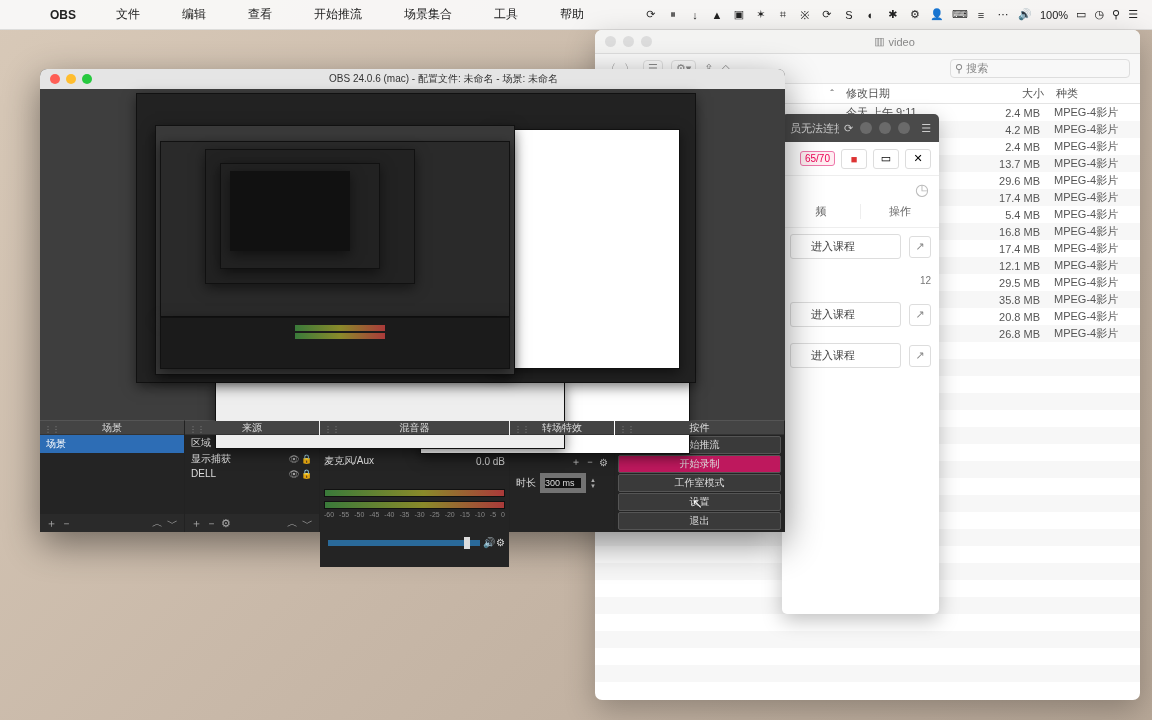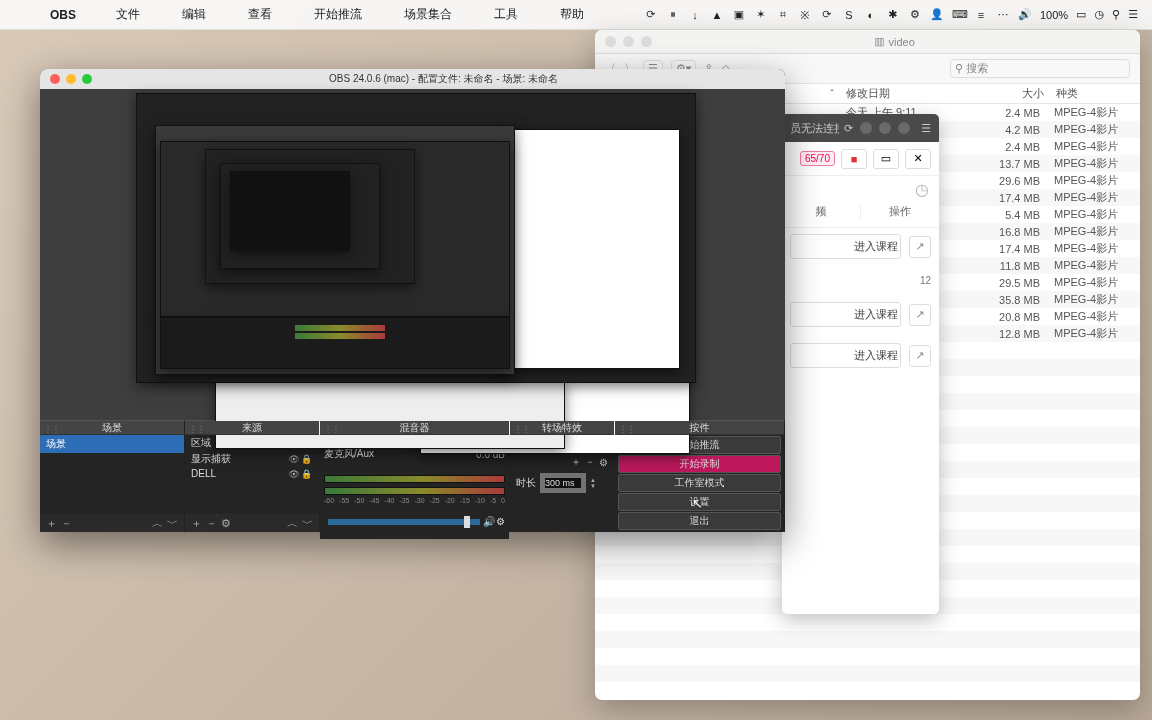--- a/index.html
+++ b/index.html
@@ -35,21 +35,21 @@
 .class .head { height:28px; background:#4a4a4a; color:#ccc; border-radius:5px 5px 0 0; display:flex; align-items:center; font-size:11px; padding:0 8px; gap:5px;}
 .class .head .wbtn{width:12px;height:12px;border-radius:50%;background:#6a6a6a;margin-left:2px;}
 .class .bar2 { height:34px; display:flex; align-items:center; justify-content:flex-end; gap:6px; padding:0 8px; border-bottom:1px solid #eee;}
 .class .bar2 .tag{border:1px solid #e7a; border-radius:3px; color:#e05; font-size:10px; padding:1px 4px; background:#ffeef2;}
 .class .bar2 .btn{width:26px;height:20px;border:1px solid #ddd;border-radius:3px;display:flex;align-items:center;justify-content:center;font-size:11px;}
 .class .bar2 .rec{color:#d33;}
 .class .tabs{height:32px;display:flex;align-items:center;border-bottom:1px solid #eee;font-size:11px;color:#666;}
 .class .tabs .tab{flex:1;text-align:center;}
 .class .list{flex:1; padding:6px 8px; display:flex; flex-direction:column; gap:16px; font-size:11px; color:#444;}
 .class .card{display:flex; align-items:center; gap:8px;}
-.class .card .cbtn{flex:1; border:1px solid #ddd; border-radius:3px; text-align:right; padding:4px 2px;}
+.class .card .cbtn{flex:1; border:1px solid #ddd; border-radius:3px; text-align:left; padding:4px 20px;}
 .class .card .ibx{width:22px;height:22px;border:1px solid #ddd;border-radius:3px;display:flex;align-items:center;justify-content:center;color:#888;}
 
 
 .obs { position:absolute; top:69px; left:40px; width:745px; height:463px; background:#3a3a3a; border-radius:7px; box-shadow:0 12px 36px rgba(0,0,0,0.45); display:flex; flex-direction:column; color:#ddd;}
 .obs .ttl { height:20px; background:#e5e5e5; color:#333; border-radius:7px 7px 0 0; display:flex; align-items:center; font-size:10px;}
 .obs .ttl .dots{display:flex;gap:6px;padding:0 10px;}
 .obs .ttl .dot{width:10px;height:10px;border-radius:50%;}
 .obs .ttl .r{background:#ff5f56;} .obs .ttl .y{background:#ffbd2e;} .obs .ttl .g{background:#27c93f;}
 .obs .ttl .t{margin:0 auto;}
 .obs .canvas { flex:1; background:#3e3e3e; position:relative; padding:4px;}
@@ -63,21 +63,21 @@
 .obs .p1{width:145px;} .obs .p2{width:135px;} .obs .p3{width:190px;} .obs .p4{width:105px;} .obs .p5{flex:1;}
 .obs .p1 .item{padding:2px 6px;background:#2d6db5;color:#fff;}
 .obs .p2 .item{padding:1px 6px;display:flex;align-items:center;}
 .obs .p2 .item .ic{margin-left:auto;display:flex;gap:2px;color:#aaa;font-size:9px;}
 .obs .bot-bar{height:18px;display:flex;align-items:center;gap:4px;padding:0 6px;background:#2a2a2a;color:#aaa;font-size:11px;}
 .obs .bot-bar span{cursor:default;}
 .obs .p3 .meter{height:8px;background:linear-gradient(90deg,#3a7a3a 0%, #8a8a2a 55%, #aa3a3a 100%);margin:2px 4px;position:relative;border:1px solid #111;}
 .obs .p3 .scale{font-size:7px;color:#888;display:flex;justify-content:space-between;padding:0 4px;}
 .obs .p3 .slider{height:6px;background:#2a6a9a;margin:2px 4px;position:relative;}
 .obs .p3 .slider::after{content:'';position:absolute;right:10px;top:-3px;width:6px;height:12px;background:#ddd;}
-.obs .p3 .row{display:flex;align-items:center;padding:12px 4px;}
+.obs .p3 .row{display:flex;align-items:center;padding:19px 4px;}
 .obs .p4 .row,.obs .p5 .row{display:flex;align-items:center;padding:2px 6px; gap:4px;}
 .obs .p4 select{width:70px;font-size:9px;background:#333;color:#ddd;border:1px solid #555;}
 .obs .p4 input{width:46px;font-size:9px;background:#111;color:#ddd;border:5px solid #737373;}
 .obs .p5 .btn{height:18px;margin:0 2px 1px 2px;background:#3a3a3a;text-align:center;border:1px solid #555;border-radius:2px;display:flex;align-items:center;justify-content:center;}
 .obs .p5 .btn.hi{background:#be185d;}
 .obs .status{height:17px;background:#2b2b2b;display:flex;align-items:center;justify-content:flex-end;gap:18px;padding:0 10px;font-size:10px;color:#ccc;}
 </style>
 </head>
 <body>
 
@@ -200,21 +200,21 @@
       </div>
       <div class="row">
         <div class="rn">13</div>
         <div class="rd"></div>
         <div class="rs">17.4 MB</div>
         <div class="rt">MPEG-4影片</div>
       </div>
       <div class="row">
         <div class="rn">28</div>
         <div class="rd"></div>
-        <div class="rs">11.8 MB</div>
+        <div class="rs">12.1 MB</div>
         <div class="rt">MPEG-4影片</div>
       </div>
       <div class="row">
         <div class="rn">00</div>
         <div class="rd"></div>
         <div class="rs">29.5 MB</div>
         <div class="rt">MPEG-4影片</div>
       </div>
       <div class="row">
         <div class="rn">6</div>
@@ -224,21 +224,21 @@
       </div>
       <div class="row">
         <div class="rn">45</div>
         <div class="rd"></div>
         <div class="rs">20.8 MB</div>
         <div class="rt">MPEG-4影片</div>
       </div>
       <div class="row">
         <div class="rn">34</div>
         <div class="rd"></div>
-        <div class="rs">12.8 MB</div>
+        <div class="rs">26.8 MB</div>
         <div class="rt">MPEG-4影片</div>
       </div>
       <div class="row">
         <div class="rn"></div>
         <div class="rd"></div>
         <div class="rs"></div>
         <div class="rt"></div>
       </div>
       <div class="row">
         <div class="rn"></div>

